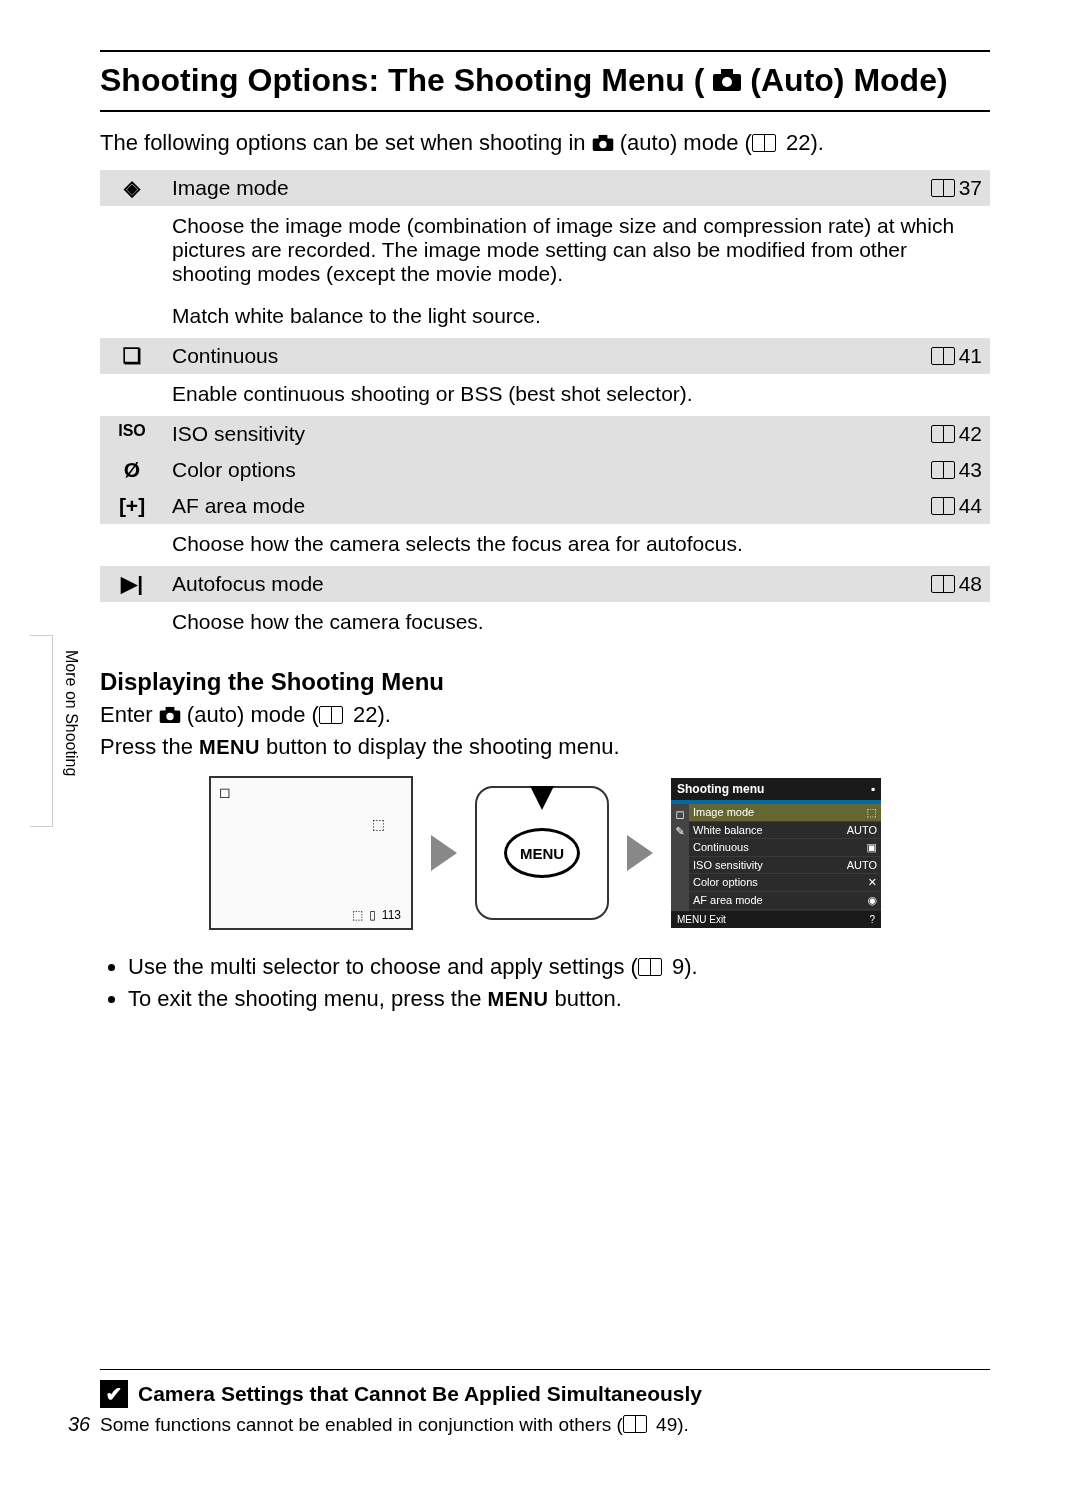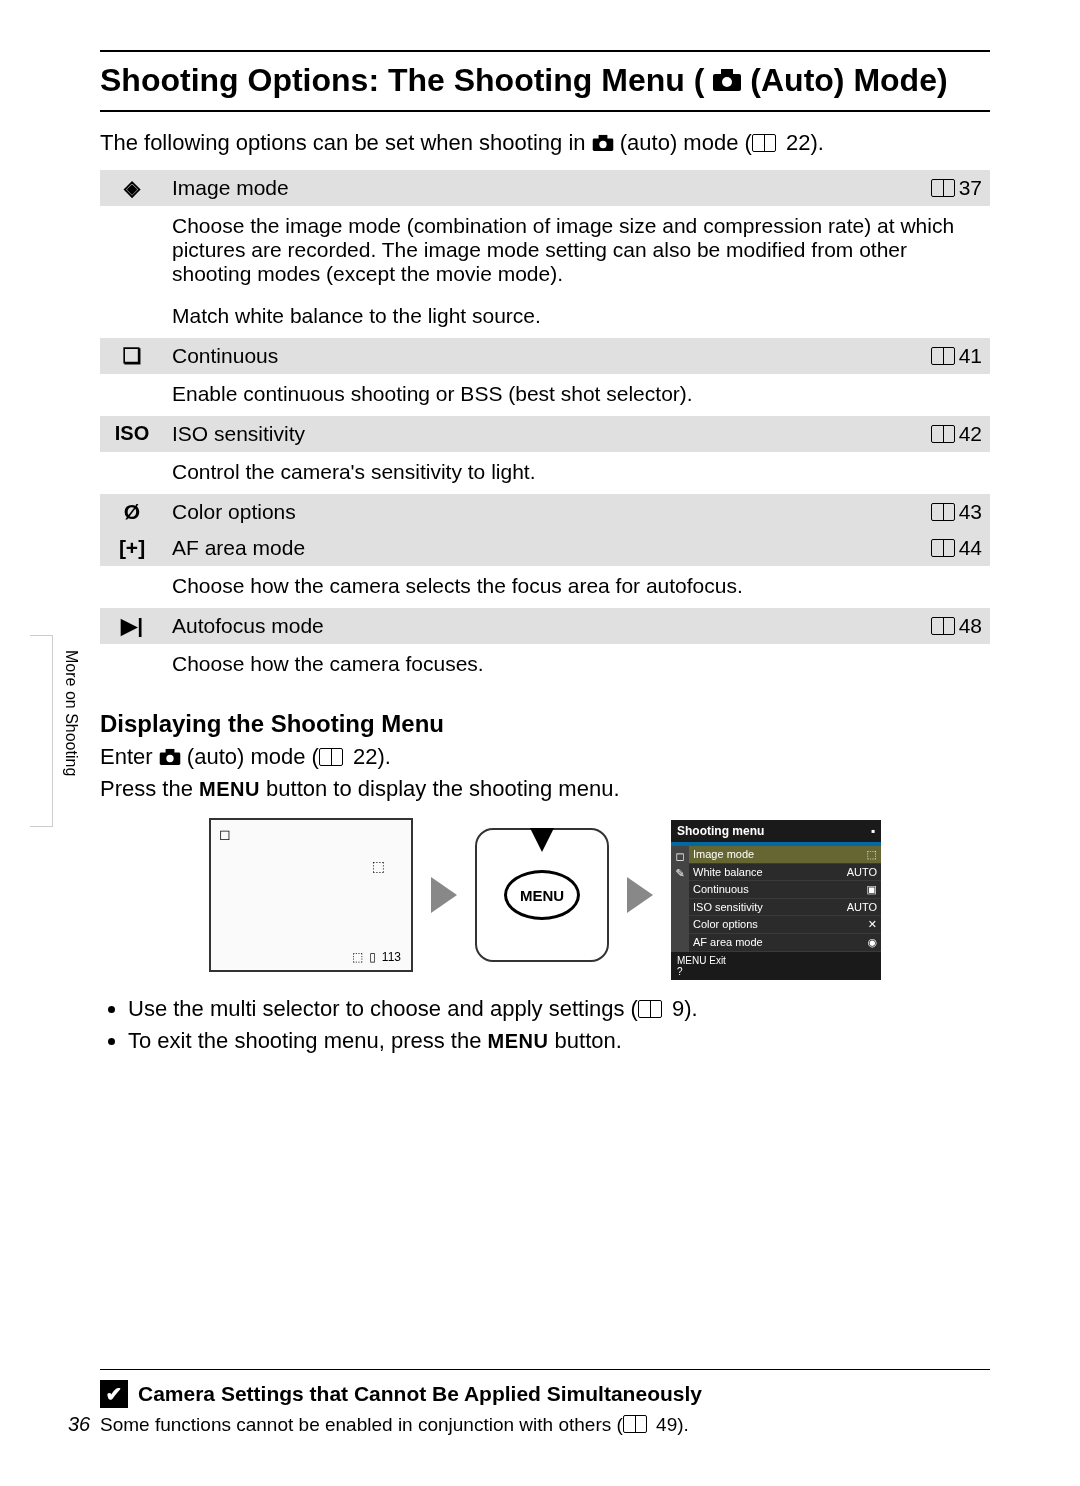--- a/index.html
+++ b/index.html
@@ -144,21 +144,21 @@
     color:#fff;
     font-size:11px;
     display:flex; flex-direction:column;
   }
   .screen2 .s2-title{background:#1a1a1a;padding:4px 6px;font-weight:700;font-size:12px;border-bottom:4px solid #0369a1;display:flex;justify-content:space-between;}
   .screen2 .s2-body{flex:1;display:flex;}
   .screen2 .s2-side{width:18px;background:#444;display:flex;flex-direction:column;align-items:center;gap:4px;padding-top:4px;}
   .screen2 .s2-list{flex:1;}
   .screen2 .s2-item{display:flex;justify-content:space-between;padding:2px 4px;border-bottom:1px solid #3a3a3a;}
   .screen2 .s2-item.sel{background:#666633;}
-  .screen2 .s2-foot{background:#1a1a1a;padding:3px 6px;font-size:10px;display:flex;justify-content:space-between;flex-direction:column;}
+  .screen2 .s2-foot{background:#1a1a1a;padding:3px 6px;font-size:10px;display:flex;justify-content:space-between;}
   ul.bullets {
     font-size: 22px;
     font-weight: 300;
     padding-left: 28px;
     margin: 6px 0 0 0;
   }
   ul.bullets li { margin-bottom: 6px; }
   .note-box {
     position: absolute;
     bottom: 50px;
@@ -228,28 +228,24 @@
       <td class="icon-cell">❏</td>
       <td>Continuous</td>
       <td class="ref-cell"><span class="book-icon"></span><span>41</span></td>
     </tr>
     <tr class="desc-row">
           <td></td>
           <td colspan="2" class="desc-cell">Enable continuous shooting or BSS (best shot selector).</td>
         </tr>
 
     <tr class="h-row">
-      <td class="icon-cell" style="font-size:20px;">ISO</td>
+      <td class="icon-cell" style="font-size:16px;">ISO</td>
       <td>ISO sensitivity</td>
       <td class="ref-cell"><span class="book-icon"></span><span>42</span></td>
     </tr>
-    <tr class="desc-row">
-          <td></td>
-          <td colspan="2" class="desc-cell">Control the camera's sensitivity to light.</td>
-        </tr>
 
     <tr class="h-row">
       <td class="icon-cell">Ø</td>
       <td>Color options</td>
       <td class="ref-cell"><span class="book-icon"></span><span>43</span></td>
     </tr>
 
     <tr class="h-row">
       <td class="icon-cell">[+]</td>
       <td>AF area mode</td>

